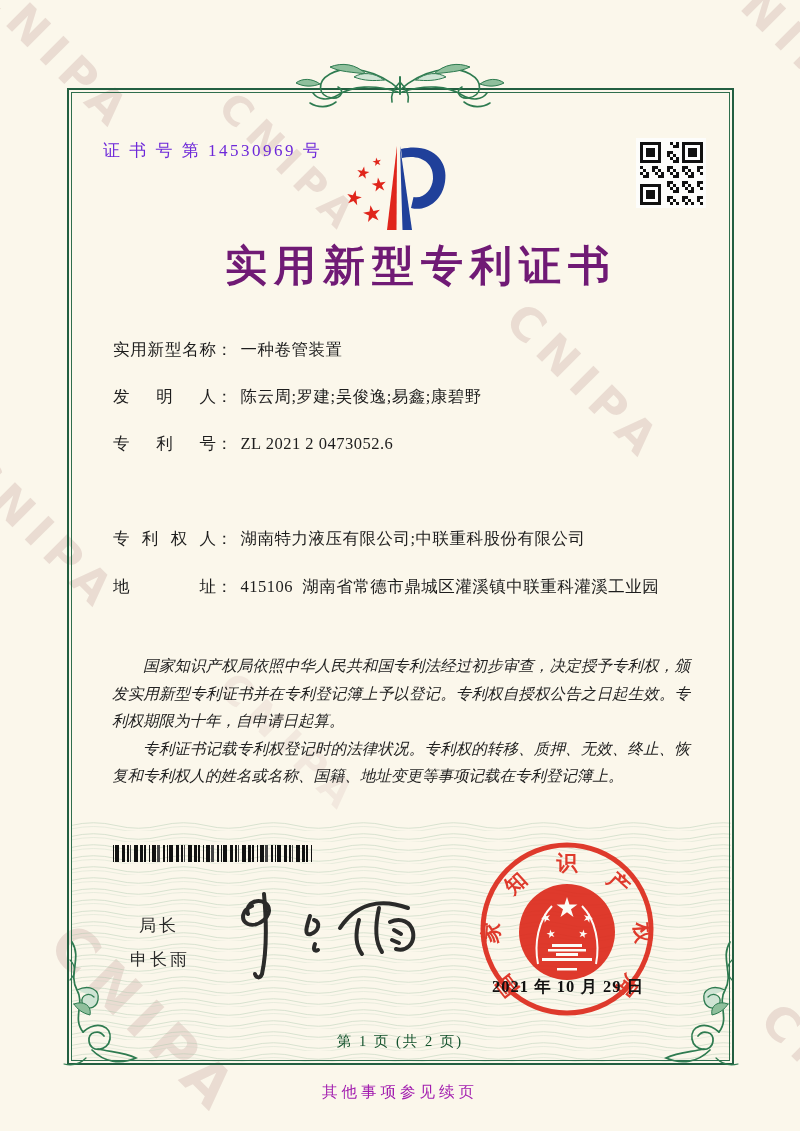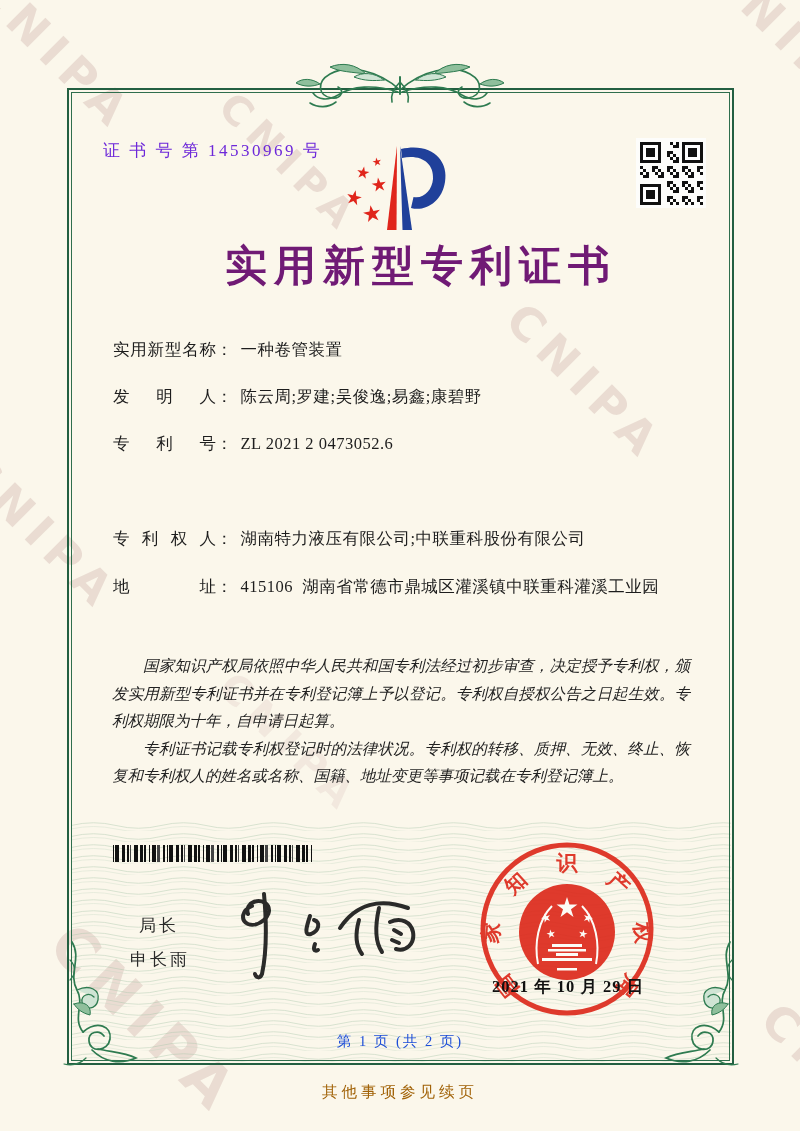--- a/index.html
+++ b/index.html
@@ -44,23 +44,23 @@
         font-family:"DejaVu Sans","Liberation Sans",sans-serif;color:#2b2b2b;margin-left:24px;}
   .signer-name{position:absolute;left:130px;top:948px;font-size:17px;letter-spacing:3px;
         font-family:"DejaVu Sans","Liberation Sans",sans-serif;color:#2b2b2b;}
   .signature{position:absolute;left:218px;top:886px;}
   
   .seal{position:absolute;left:478px;top:840px;}
   .seal-date{position:absolute;left:492px;top:976px;width:160px;font-size:16.5px;
         font-weight:600;letter-spacing:1px;color:#111;}
   
   .page-info{position:absolute;left:0;top:1032px;width:100%;text-align:center;
-        font-size:14.5px;letter-spacing:2px;color:#1d4ed8;}
+        font-size:14.5px;letter-spacing:2px;color:#14532d;}
   .footer-note{position:absolute;left:0;top:1082px;width:100%;text-align:center;
-        font-size:15.5px;letter-spacing:4px;color:#a16207;}
+        font-size:15.5px;letter-spacing:4px;color:#a21caf;}
 </style>
 </head>
 <body>
 
 <div class="page">
 
   <span class="wm" style="left:-45px;top:25px;font-size:46px;">CNIPA</span>
   <span class="wm" style="left:200px;top:140px;font-size:40px;">CNIPA</span>
   <span class="wm" style="left:690px;top:10px;font-size:46px;">CNIPA</span>
   <span class="wm" style="left:485px;top:355px;font-size:46px;">CNIPA</span>

